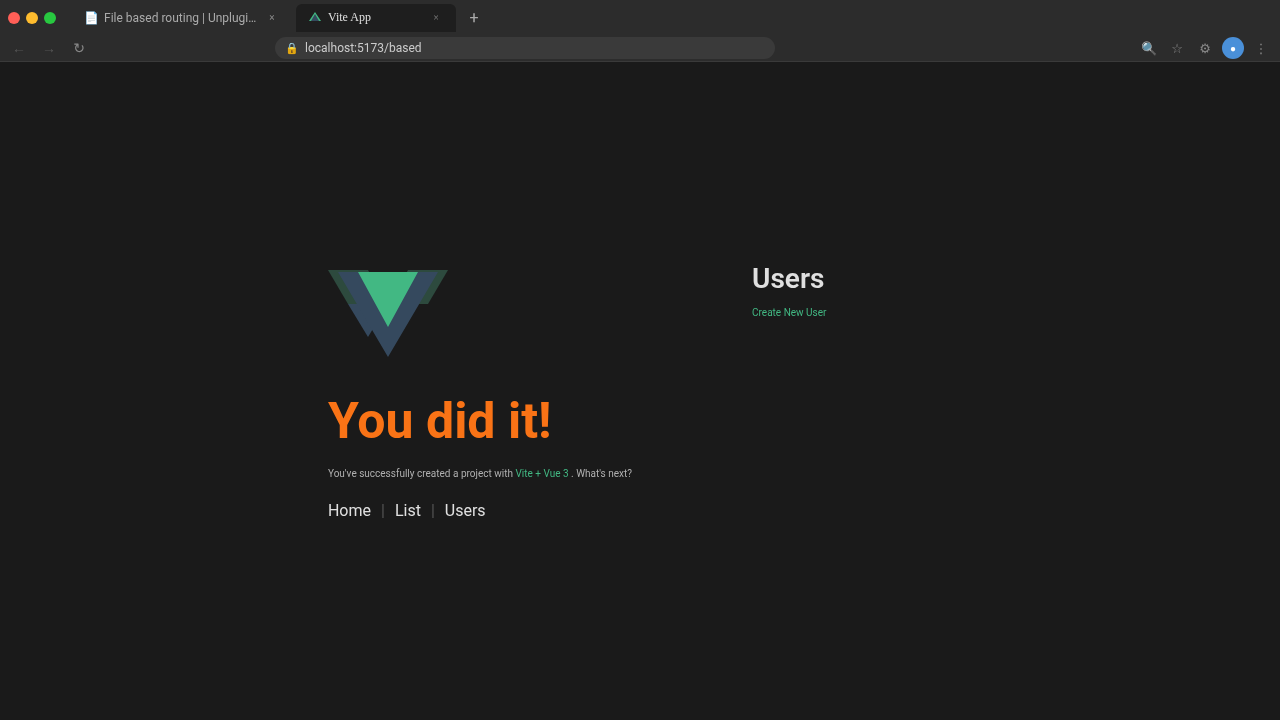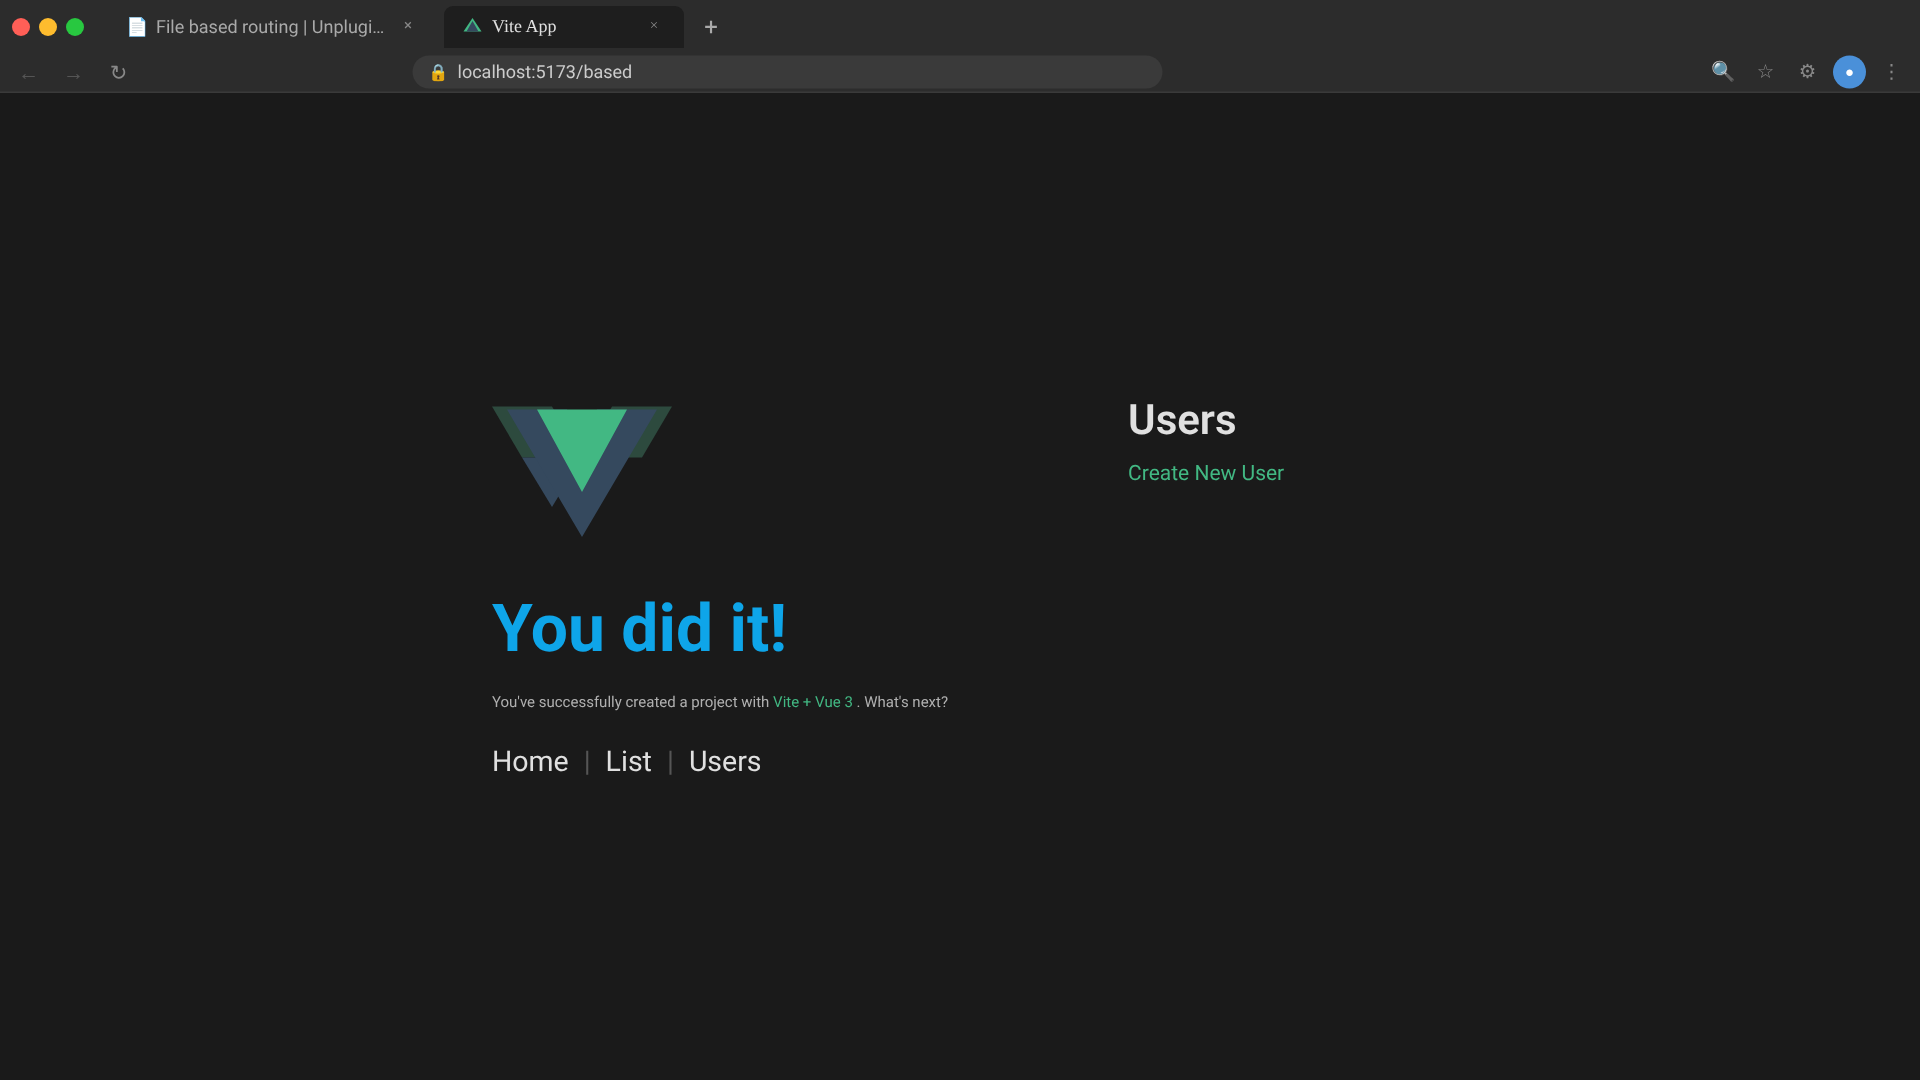--- a/index.html
+++ b/index.html
@@ -204,43 +204,43 @@
       margin-bottom: 16px;
     }
 
     
     .vue-logo {
       width: 120px;
       height: 110px;
     }
 
     .heading {
-      font-size: 44px;
+      font-size: 50px;
       font-weight: 700;
-      color: #0ea5e9;
+      color: #f97316;
       margin-bottom: 16px;
     }
 
     .description {
       font-size: 10px;
       color: #b0b0b0;
       line-height: 1.5;
       margin-bottom: 20px;
     }
 
     .description a, .description .link-text {
       color: #42b883;
       text-decoration: none;
     }
 
     .nav-links {
       display: flex;
       align-items: center;
       gap: 0;
-      font-size: 19px;
+      font-size: 16px;
     }
 
     .nav-link {
       color: #e0e0e0;
       text-decoration: none;
       cursor: pointer;
     }
 
     .nav-separator {
       color: #555;
@@ -255,21 +255,21 @@
     .users-heading {
       font-size: 28px;
       font-weight: 600;
       color: #e0e0e0;
       margin-bottom: 12px;
     }
 
     .create-new-user-link {
       color: #42b883;
       text-decoration: none;
-      font-size: 14px;
+      font-size: 10px;
       display: block;
       margin-bottom: 10px;
       cursor: pointer;
     }
 
     .users-list {
       list-style: disc;
       padding-left: 24px;
       color: #e0e0e0;
       font-size: 15px;

